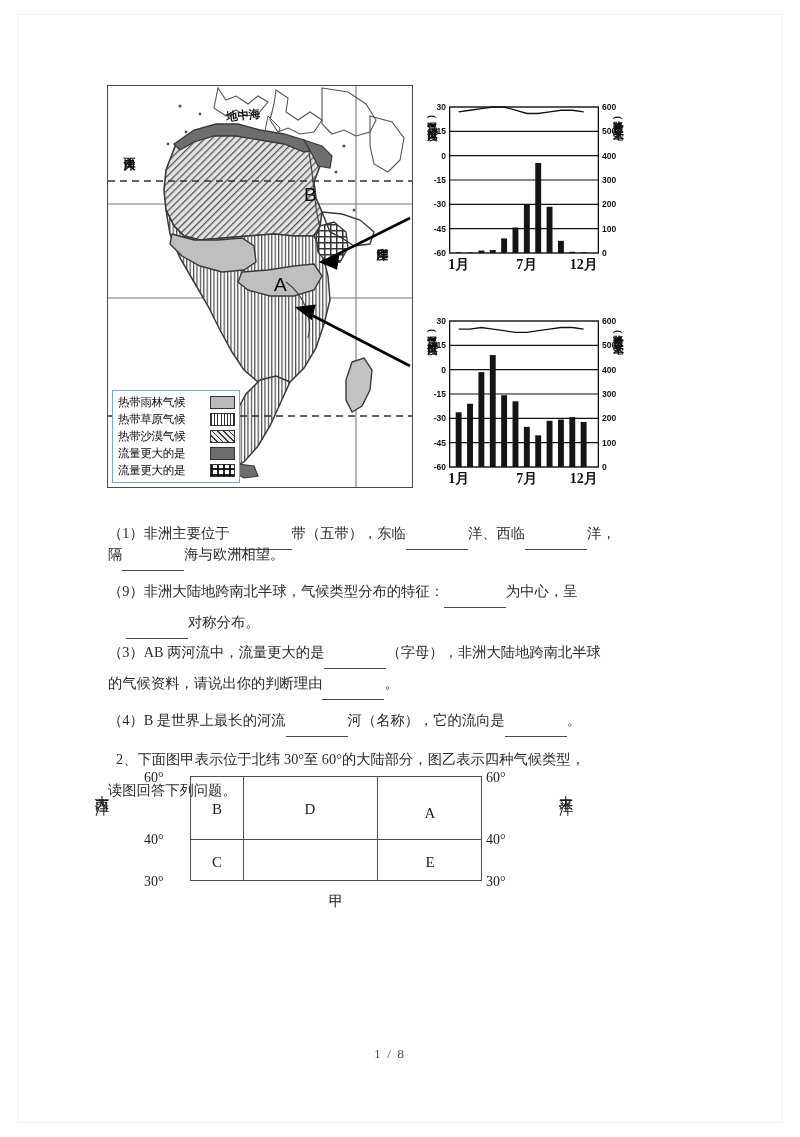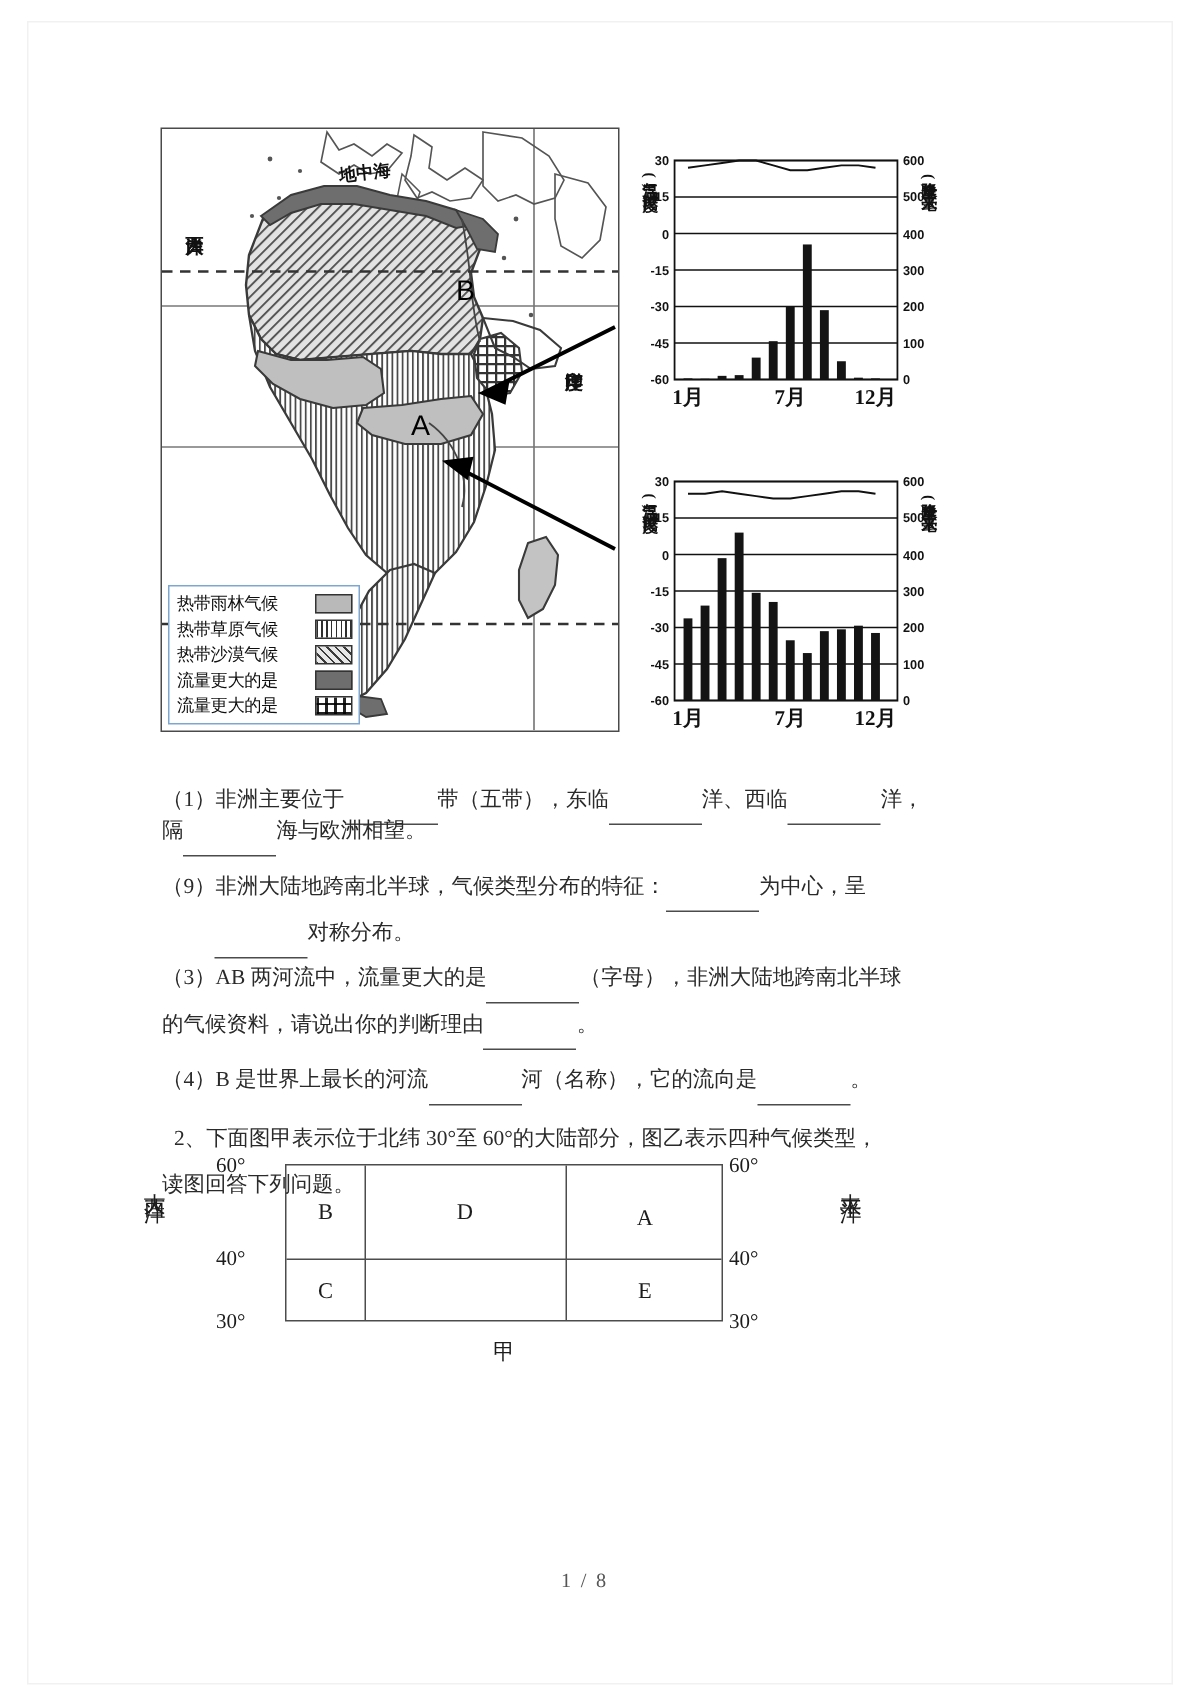--- a/index.html
+++ b/index.html
@@ -475,21 +475,21 @@
         <div class="xtick" style="left: 33.6591px; top: 163px;">1月</div>
         <div class="xtick" style="left: 101.841px; top: 163px;">7月</div>
         <div class="xtick" style="left: 158.659px; top: 163px;">12月</div>
       </div>
   </div>
 
   <div id="question-area">
       <div class="qtext" style="left: 108px; top: 508px; margin-top: 10px;"><span>（1）非洲主要位于</span><span class="blank b-md">&nbsp;</span><span>带（五带），东临</span><span class="blank b-md">&nbsp;</span><span>洋、西临</span><span class="blank b-md">&nbsp;</span><span>洋，</span></div>
       <div class="qtext" style="left: 108px; top: 539px;"><span>隔</span><span class="blank b-md">&nbsp;</span><span>海与欧洲相望。</span></div>
       <div class="qtext" style="left: 108px; top: 576px;"><span>（9）非洲大陆地跨南北半球，气候类型分布的特征：</span><span class="blank b-md">&nbsp;</span><span>为中心，呈</span></div>
-      <div class="qtext" style="left: 113px; top: 607px; font-family: Liberation Serif, serif;"><span style="display: inline-block; width: 30px;"></span><span class="blank b-md">&nbsp;</span><span>对称分布。</span></div>
+      <div class="qtext" style="left: 96px; top: 607px; font-family: Liberation Serif, serif;"><span style="display: inline-block; width: 30px;"></span><span class="blank b-md">&nbsp;</span><span>对称分布。</span></div>
       <div class="qtext" style="left: 108px; top: 637px;"><span>（3）AB 两河流中，流量更大的是</span><span class="blank b-md">&nbsp;</span><span>（字母），非洲大陆地跨南北半球</span></div>
       <div class="qtext" style="left: 108px; top: 668px;"><span>的气候资料，请说出你的判断理由</span><span class="blank b-md">&nbsp;</span><span>。</span></div>
       <div class="qtext" style="left: 108px; top: 705px;"><span>（4）B 是世界上最长的河流</span><span class="blank b-md">&nbsp;</span><span>河（名称），它的流向是</span><span class="blank b-md">&nbsp;</span><span>。</span></div>
       <div class="qtext" style="left: 116px; top: 744px;"><span>2、下面图甲表示位于北纬 30°至 60°的大陆部分，图乙表示四种气候类型，</span></div>
       <div class="qtext" style="left: 108px; top: 775px;"><span>读图回答下列问题。</span></div>
     </div>
 
   <div class="jia-block">
     <div class="ocean-v" style="left:6px; top:14px;">大西洋</div>
     <div class="ocean-v" style="left:470px; top:14px;">太平洋</div>

